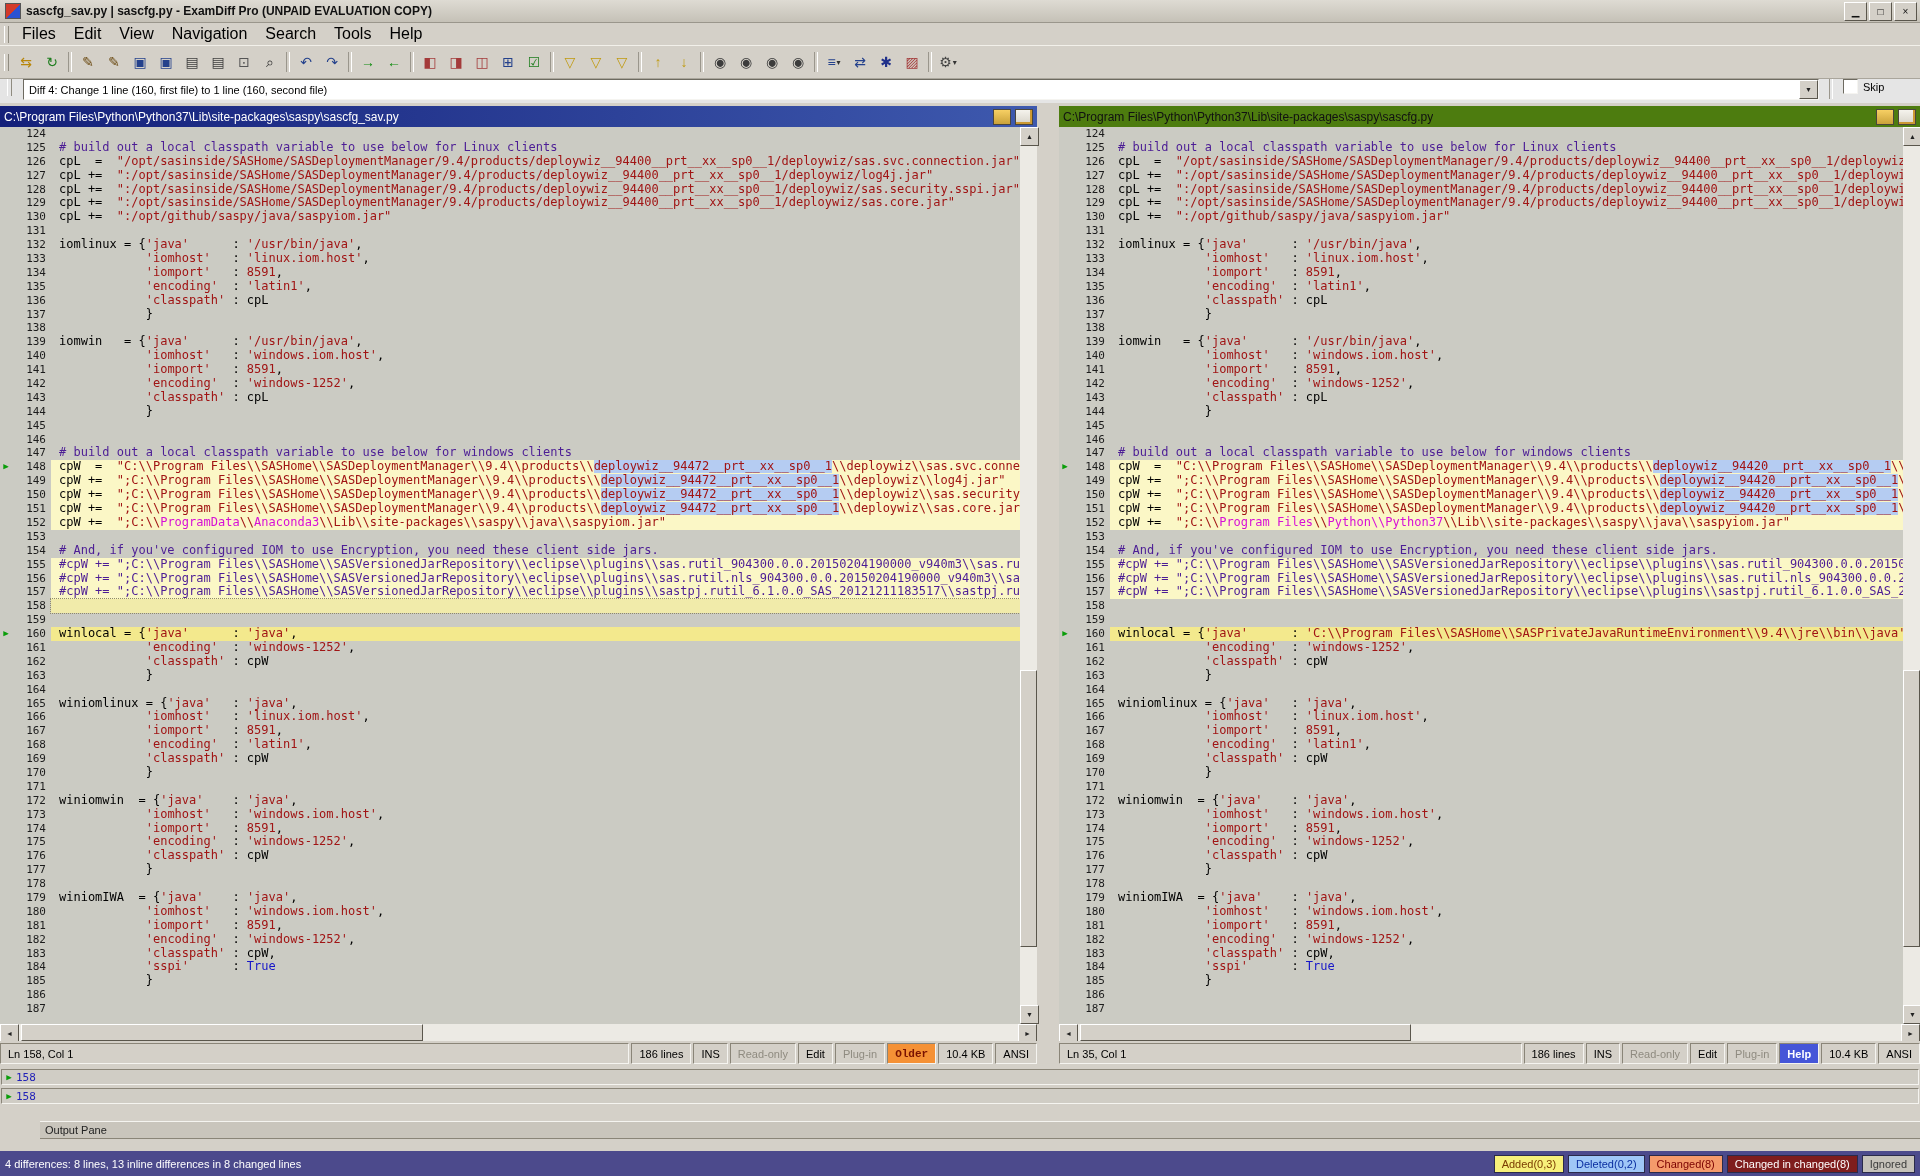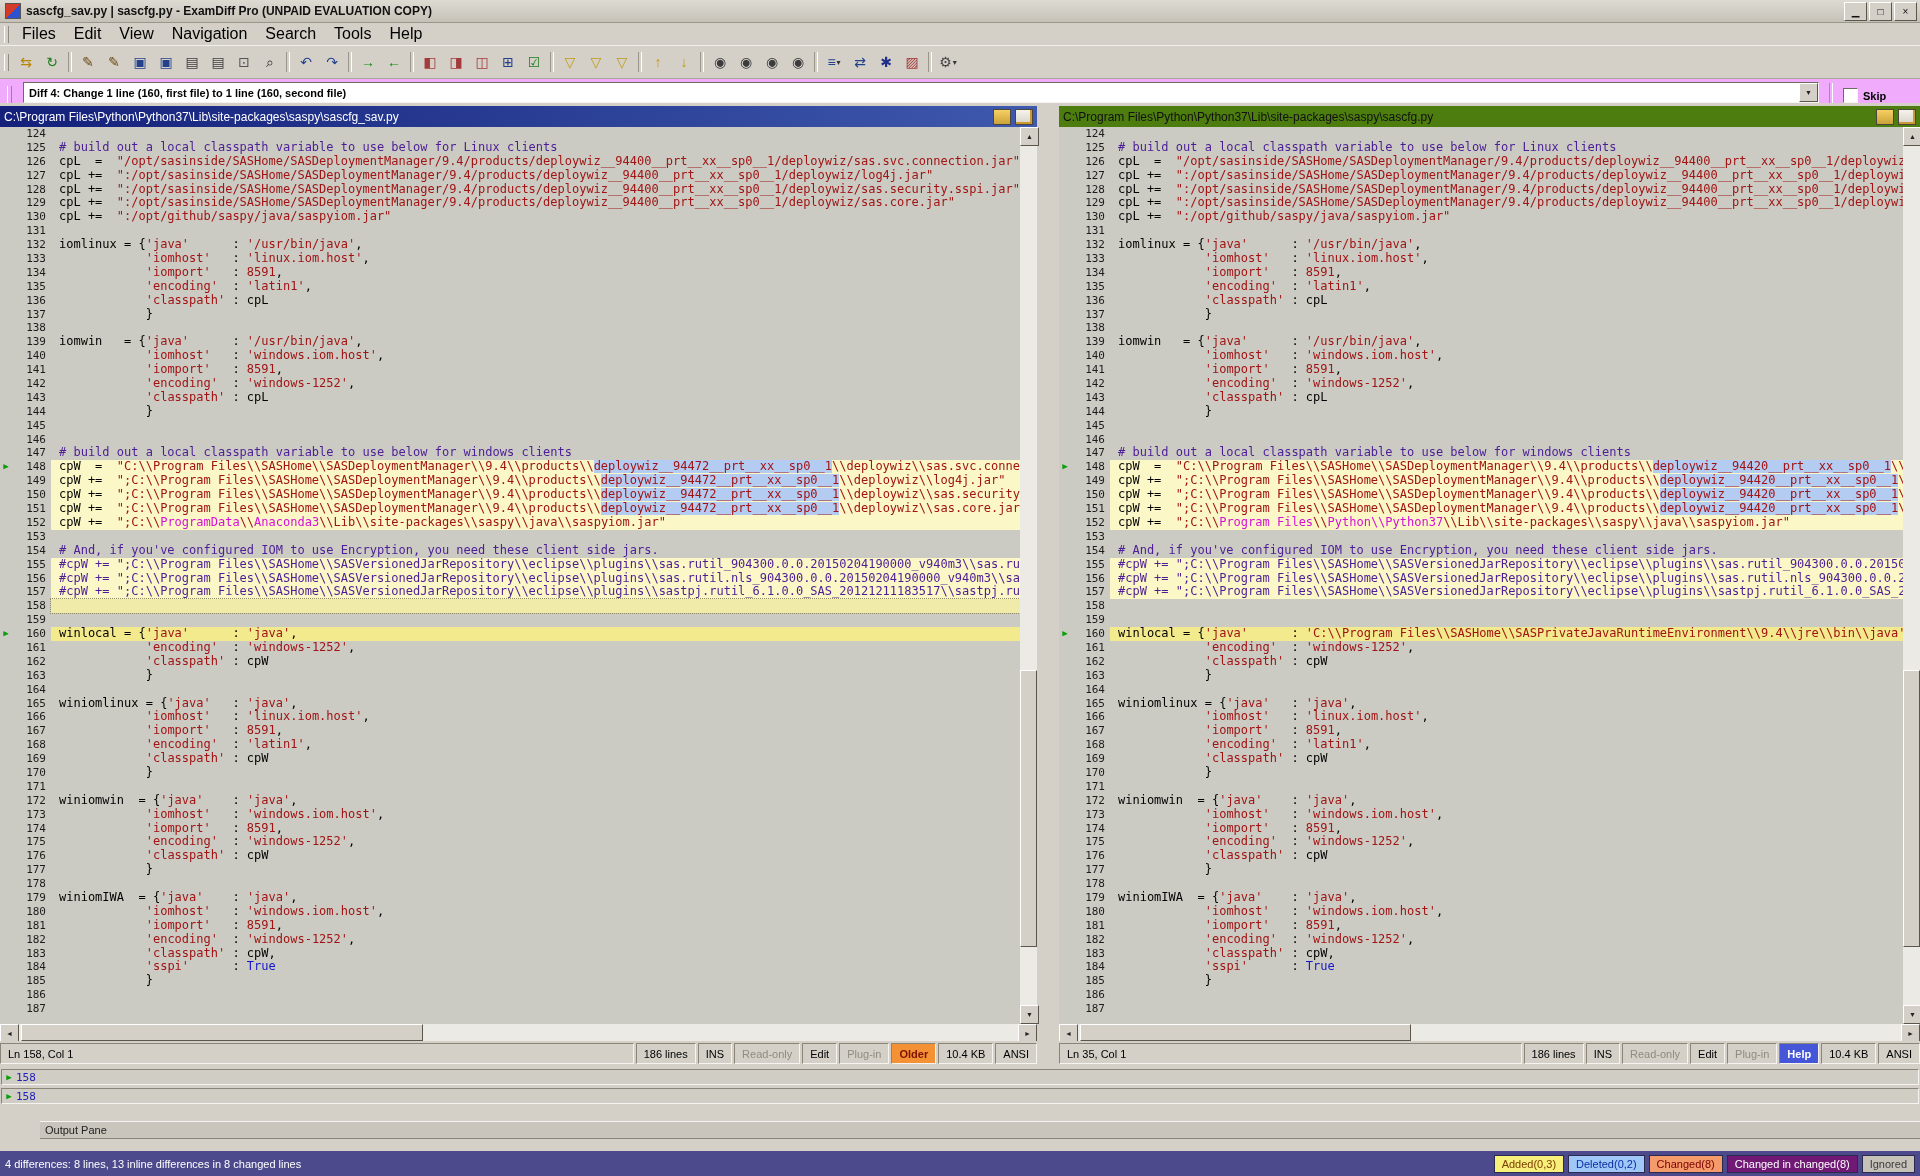--- a/index.html
+++ b/index.html
@@ -18,21 +18,21 @@
   .menu-item{padding:3px 9px;font-size:16px;color:#000;}
   .grip{width:3px;height:17px;margin:0 4px 0 2px;border-left:1px solid #fff;border-right:1px solid #8f8b80;flex:none;}
 
   
   .toolbar{height:32px;flex:none;display:flex;align-items:center;background:#d4d0c8;padding:0 2px;border-top:1px solid #f2f0ea;border-bottom:1px solid #aaa69c;}
   .tb-btn{height:23px;min-width:24px;display:flex;align-items:center;justify-content:center;font-size:14px;padding:0 1px;}
   .tb-caret{font-size:8px;margin-left:1px;color:#333;}
   .tb-sep{width:2px;height:20px;margin:0 3px;border-left:1px solid #9a968c;border-right:1px solid #fff;flex:none;}
 
   
-  .diffbar{height:24px;flex:none;display:flex;align-items:flex-end;background:#f0abfc;padding:0 5px;gap:7px;font-weight:bold;}
+  .diffbar{height:24px;flex:none;display:flex;align-items:flex-start;background:#e5e5e5;padding:0 5px;gap:7px;}
   .combo{flex:1;height:19px;display:flex;align-items:center;background:#fff;border:1px solid;border-color:#6d6a60 #f5f4f0 #f5f4f0 #6d6a60;}
   .combo-text{flex:1;font-size:11px;padding:0 5px;color:#000;white-space:nowrap;overflow:hidden;}
   .combo-btn{width:17px;height:17px;display:flex;align-items:center;justify-content:center;background:#d4d0c8;border:1px solid;border-color:#fff #5a564c #5a564c #fff;font-size:7px;color:#222;flex:none;}
   .skip-wrap{display:flex;align-items:center;gap:5px;width:72px;flex:none;}
   .checkbox{width:13px;height:13px;background:#fff;border:1px solid;border-color:#6d6a60 #f5f4f0 #f5f4f0 #6d6a60;flex:none;}
   .skip-label{font-size:11px;color:#000;}
 
   
   .panes{flex:1;display:flex;padding-top:3px;min-height:0;}
   .pane{display:flex;flex-direction:column;min-width:0;}
@@ -73,21 +73,21 @@
   .sb-thumb{position:absolute;background:#d4d0c8;border:1px solid;border-color:#fff #5a564c #5a564c #fff;}
   .sb-thumb.v{left:0;right:0;top:61%;height:32%;}
   .hscroll{height:17px;flex:none;display:flex;background:#eceae4;}
   .sb-thumb.h{top:0;bottom:0;left:2px;width:40%;}
 
   
   .pane-status{height:21px;flex:none;display:flex;gap:2px;padding-top:2px;background:#d4d0c8;font-size:11px;}
   .scell{display:flex;align-items:center;padding:0 7px;background:#d4d0c8;border:1px solid;border-color:#8a8578 #f5f4f0 #f5f4f0 #8a8578;white-space:nowrap;color:#000;}
   .scell.wide{flex:1;}
   .scell.dim{color:#8f8b80;}
-  .scell.older{background:#f59135;color:#7a1200;font-weight:bold;}
+  .scell.older{background:#f59135;color:#7a1200;font-weight:bold;font-family:Liberation Mono, monospace;}
   .scell.newer{background:#4656d8;color:#fff;font-weight:bold;}
 
   
   .h-splitter{height:5px;flex:none;}
   .inspector{flex:none;padding:0 1px;}
   .insp-row{height:14px;display:flex;align-items:center;background:#d0cdc5;border:1px solid;border-color:#8a8578 #f5f4f0 #f5f4f0 #8a8578;margin-bottom:3px;font-family:"DejaVu Sans Mono","Liberation Mono",monospace;font-size:11px;}
   .insp-mk{width:14px;text-align:center;color:#0a9e0a;font-size:9px;flex:none;}
   .insp-ln{color:#2222b8;flex:none;}
   .insp-fill{flex:1;}
   .output-spacer{height:14px;flex:none;}
@@ -1002,18 +1002,18 @@
     <span>Output Pane</span>
   </div>
   <div class="output-body"></div>
 
   <div class="bottom-status">
     <span class="summary">4 differences: 8 lines, 13 inline differences in 8 changed lines</span>
     <span style="display:flex;gap:4px">
         <span class="badge" style="background: rgb(247, 240, 122); color: rgb(122, 59, 0);">Added(0,3)</span>
         <span class="badge" style="background: rgb(159, 199, 247); color: rgb(10, 46, 160);">Deleted(0,2)</span>
         <span class="badge" style="background: rgb(245, 154, 107); color: rgb(122, 0, 0);">Changed(8)</span>
-        <span class="badge" style="background: #701a75; color: rgb(255, 255, 255);">Changed in changed(8)</span>
+        <span class="badge" style="background: #7f1d1d; color: rgb(255, 255, 255);">Changed in changed(8)</span>
         <span class="badge" style="background: rgb(198, 194, 186); color: rgb(58, 58, 58);">Ignored</span>
       </span>
   </div>
 
 </div>
 
 </body></html>

